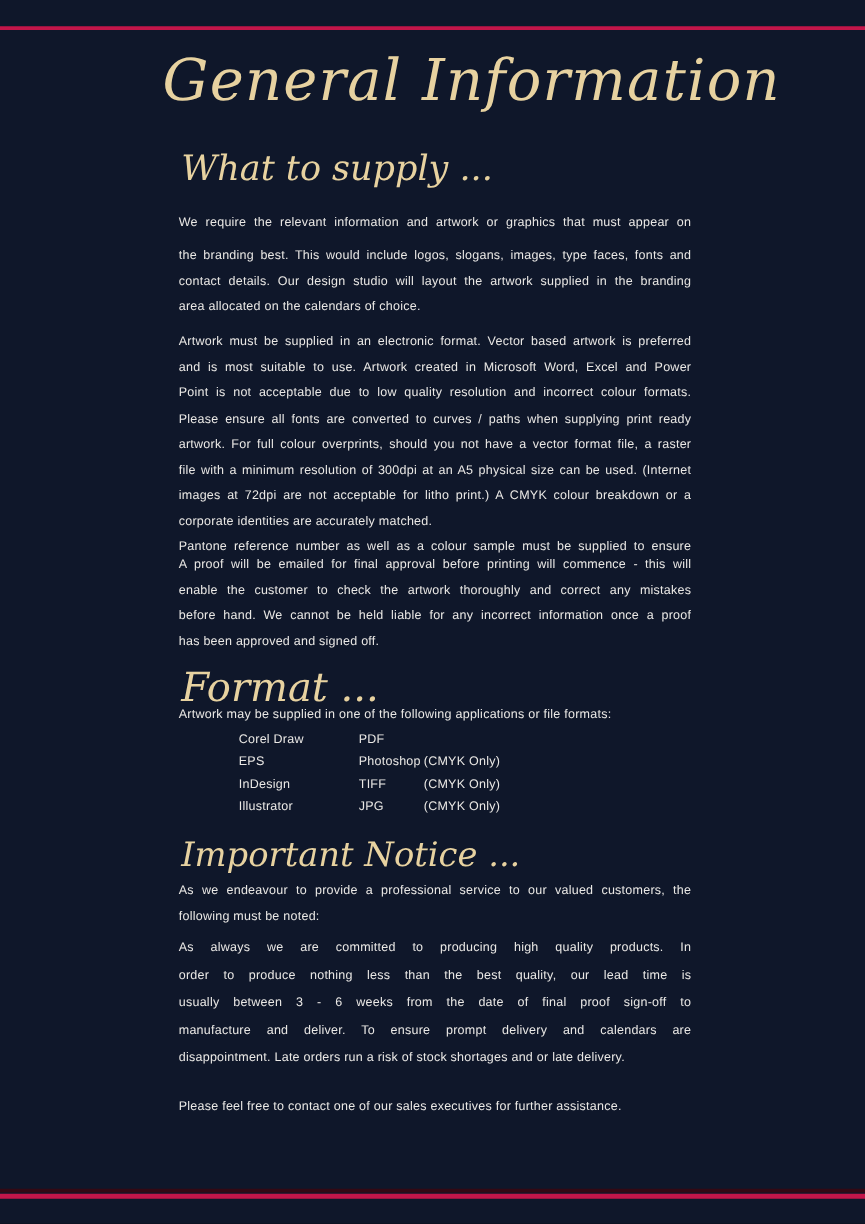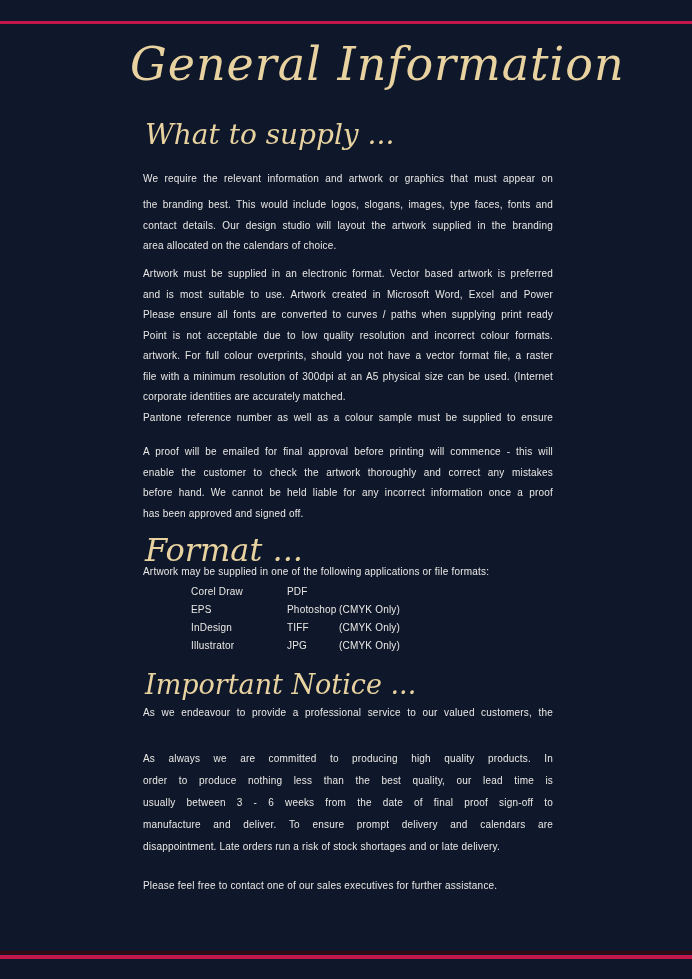--- a/index.html
+++ b/index.html
@@ -75,24 +75,25 @@
         <div class="line line-just">We require the relevant information and artwork or graphics that must appear on</div>
       </div>
     <div class="txt lh205 pos-p1b">
         <div class="line line-just">the branding best. This would include logos, slogans, images, type faces, fonts and</div>
         <div class="line line-just">contact details. Our design studio will layout the artwork supplied in the branding</div>
         <div class="line line-last">area allocated on the calendars of choice.</div>
       </div>
     <div class="txt lh205 pos-p2">
         <div class="line line-just">Artwork must be supplied in an electronic format. Vector based artwork is preferred</div>
         <div class="line line-just">and is most suitable to use. Artwork created in Microsoft Word, Excel and Power</div>
+        <div class="line line-just">Point is not acceptable due to low quality resolution and incorrect colour formats.</div>
         <div class="line line-just">Please ensure all fonts are converted to curves / paths when supplying print ready</div>
-        <div class="line line-just">Point is not acceptable due to low quality resolution and incorrect colour formats.</div>
         <div class="line line-just">artwork. For full colour overprints, should you not have a vector format file, a raster</div>
         <div class="line line-just">file with a minimum resolution of 300dpi at an A5 physical size can be used. (Internet</div>
+        <div class="line line-just">images at 72dpi are not acceptable for litho print.) A CMYK colour breakdown or a</div>
         <div class="line line-last">corporate identities are accurately matched.</div>
         <div class="line line-just">Pantone reference number as well as a colour sample must be supplied to ensure</div>
       </div>
     <div class="txt lh205 pos-p3">
         <div class="line line-just">A proof will be emailed for final approval before printing will commence - this will</div>
         <div class="line line-just">enable the customer to check the artwork thoroughly and correct any mistakes</div>
         <div class="line line-just">before hand. We cannot be held liable for any incorrect information once a proof</div>
         <div class="line line-last">has been approved and signed off.</div>
       </div>
   </div>
@@ -121,20 +122,21 @@
           <div class="fmt-cell">JPG</div>
           <div class="fmt-cell">(CMYK Only)</div>
         </div>
       </div>
   </div>
 
   <div>
     <h2 class="script h-notice">Important Notice ...</h2>
     <div class="txt lh21 pos-pa">
         <div class="line line-just">As we endeavour to provide a professional service to our valued customers, the</div>
+        <div class="line line-last">following must be noted:</div>
       </div>
     <div class="txt lh22 pos-pb">
         <div class="line line-just">As always we are committed to producing high quality products. In</div>
         <div class="line line-just">order to produce nothing less than the best quality, our lead time is</div>
         <div class="line line-just">usually between 3 - 6 weeks from the date of final proof sign-off to</div>
         <div class="line line-just">manufacture and deliver. To ensure prompt delivery and calendars are</div>
         <div class="line line-last">disappointment. Late orders run a risk of stock shortages and or late delivery.</div>
       </div>
     <div class="txt lh21 pos-pc">
         <div class="line line-last">Please feel free to contact one of our sales executives for further assistance.</div>

